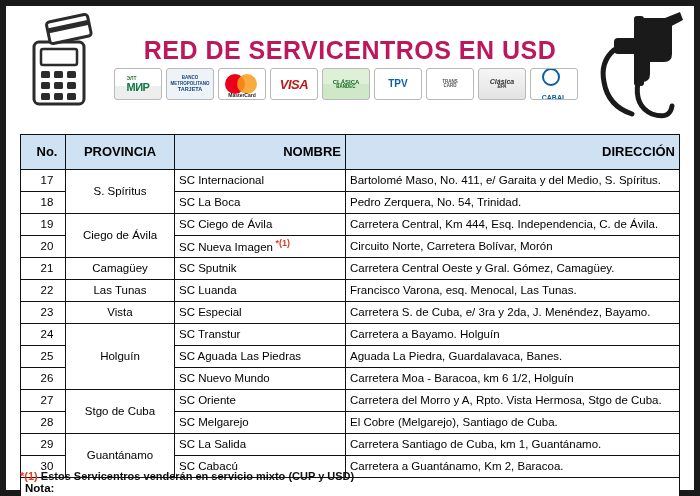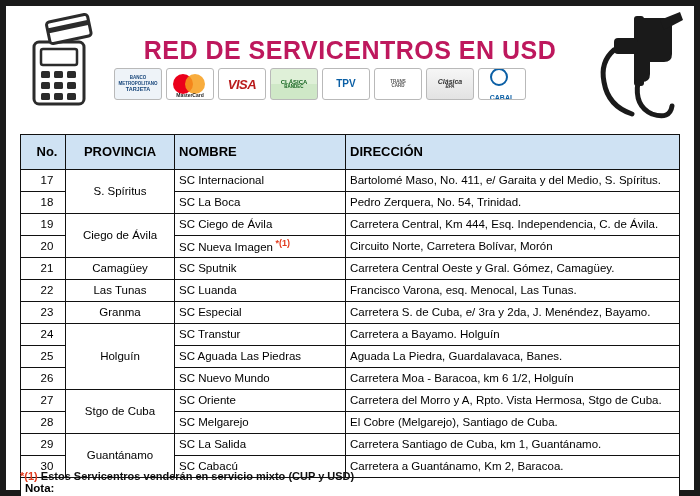--- a/index.html
+++ b/index.html
@@ -93,21 +93,21 @@
   }
   th,td{
     border:1px solid #111;
     padding:2px 4px;
     vertical-align:middle;
     line-height:1.15;
   }
   thead th{
     background:#cfe2f3;
     font-weight:bold;
-    text-align:left;
+    text-align:right;
     font-size:13px;
     height:30px;
   }
   .col-no{width:28px;text-align:center;padding-left:12px;}
   .col-prov{width:100px;text-align:center;}
   .col-nom{width:162px;}
   .col-dir{}
   tbody td{height:17px;}
   td.no{text-align:center;}
   td.prov{text-align:center;}
@@ -150,20 +150,26 @@
       </g>
       <g transform="rotate(-12 45 18)">
         <rect x="24" y="6" width="42" height="22" rx="3" fill="#fff" stroke="#2b2b2b" stroke-width="3"></rect>
         <rect x="24" y="12" width="42" height="5" fill="#2b2b2b"></rect>
       </g>
     </svg>
 
     <div class="title">RED DE SERVICENTROS EN USD</div>
 
     <div class="cards">
+      <div class="card c-mir">
+        <div>
+            <div class="mir-s">ЭЛТ</div>
+            <div class="mir-t">МИР</div>
+          </div>
+      </div>
       <div class="card c-bank">
         <span style="font-size:4.5px;color:#16457a;line-height:1.25">BANCO<br>METROPOLITANO<br><b style="font-size:5.5px">TARJETA</b></span>
       </div>
       <div class="card c-mc">
         <div class="mc-circles">
             <i class="r"></i>
             <i class="y"></i>
           </div>
         <div class="mc-text">MasterCard</div>
       </div>
@@ -237,21 +243,21 @@
             <td class="col-dir">Carretera Central Oeste y Gral. Gómez, Camagüey.</td>
           </tr>
           <tr>
             <td class="no col-no">22</td>
             <td class="prov col-prov" rowspan="1">Las Tunas</td>
             <td class="col-nom">SC Luanda</td>
             <td class="col-dir">Francisco Varona, esq. Menocal, Las Tunas.</td>
           </tr>
           <tr>
             <td class="no col-no">23</td>
-            <td class="prov col-prov" rowspan="1">Granma</td>
+            <td class="prov col-prov" rowspan="1">Vista</td>
             <td class="col-nom">SC Especial</td>
             <td class="col-dir">Carretera S. de Cuba, e/ 3ra y 2da, J. Menéndez, Bayamo.</td>
           </tr>
           <tr>
             <td class="no col-no">24</td>
             <td class="prov col-prov" rowspan="3">Holguín</td>
             <td class="col-nom">SC Transtur</td>
             <td class="col-dir">Carretera a Bayamo. Holguín</td>
           </tr>
           <tr>

